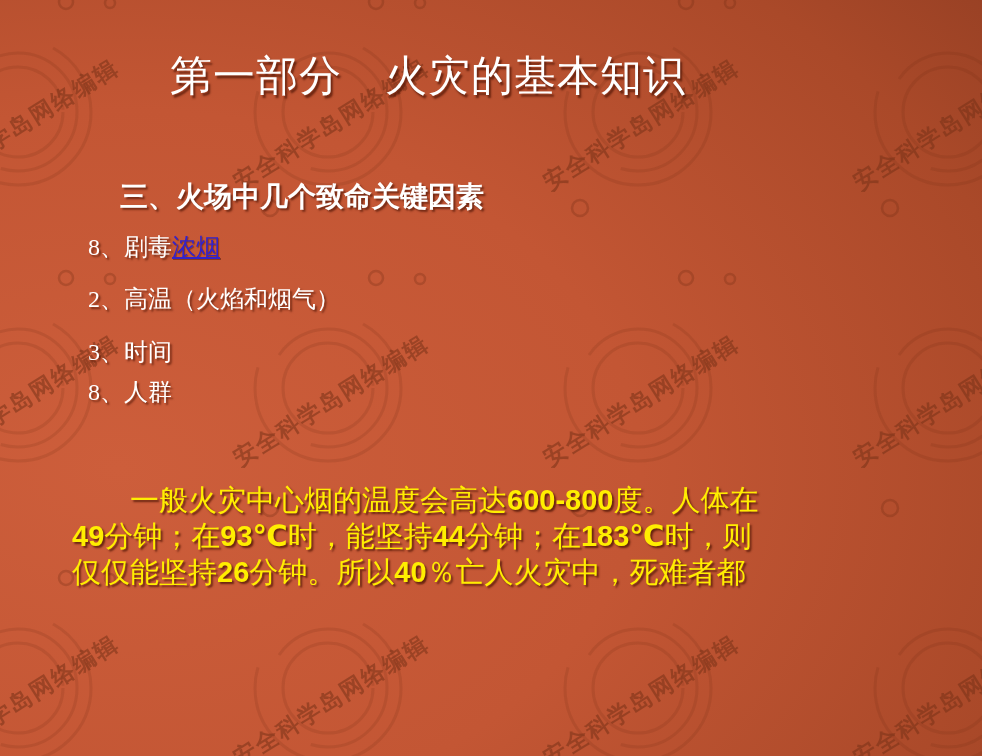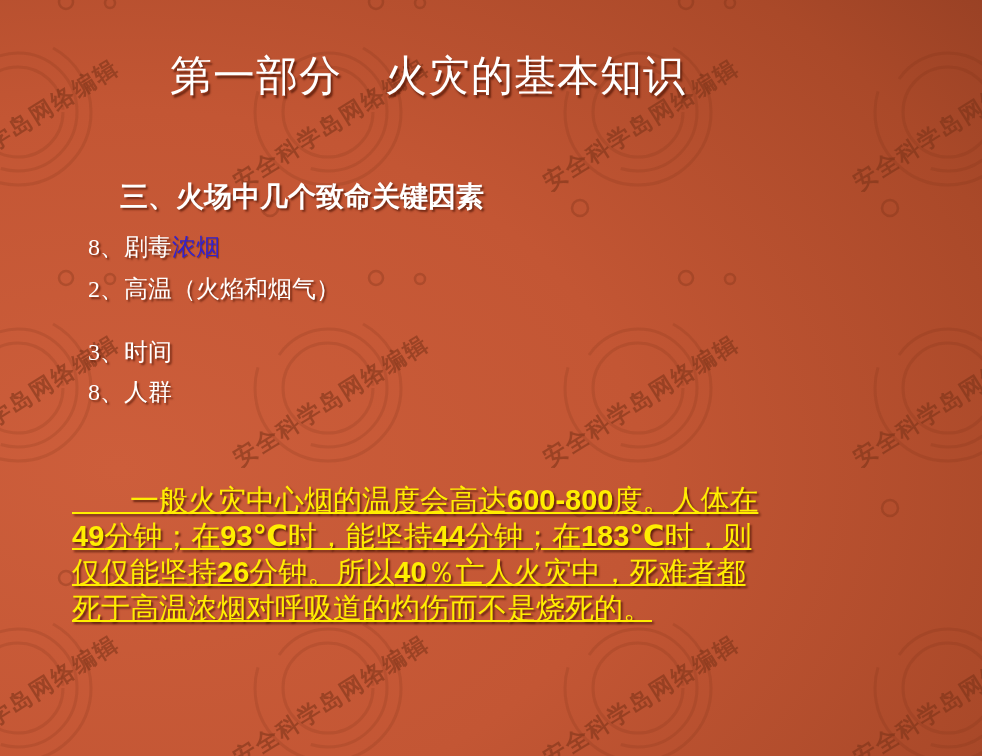--- a/index.html
+++ b/index.html
@@ -37,29 +37,29 @@
     white-space:nowrap;
     margin-left:32px;
   }
   .factor{
     position:absolute;left:88px;
     font-size:24px;color:#ffffff;
     text-shadow:2px 2px 2px rgba(80,22,6,.7);
     white-space:nowrap;
   }
   .factor a{
-    color:#3322cc;cursor:pointer;
+    color:#3322cc;text-decoration:underline;cursor:pointer;
     text-shadow:1px 1px 1px rgba(80,22,6,.5);
   }
   .para{
     position:absolute;left:72px;top:482px;width:812px;
     font-size:29px;line-height:36px;color:#ffee00;
     text-shadow:2px 2px 2px rgba(80,22,6,.8);
   }
-  .para .line{white-space:nowrap;text-decoration:underline;}
+  .para .line{white-space:nowrap;}
   .para .num{
     font-family:"Liberation Sans","DejaVu Sans",sans-serif;
     font-weight:700;
   }
 </style>
 </head>
 <body>
 
 <div class="slide">
 
@@ -175,28 +175,27 @@
     </div>
 
   <div class="content">
 
     <div class="title">第一部分　火灾的基本知识</div>
 
     <div class="heading">三、火场中几个致命关键因素</div>
 
     <div class="factor" style="top:231px"><span>8、剧毒</span><a>浓烟</a></div>
 
-    <div class="factor" style="top:273px">2、高温（火焰和烟气）</div>
+    <div class="factor" style="top:283px">2、高温（火焰和烟气）</div>
 
     <div class="factor" style="top:336px">3、时间</div>
 
     <div class="factor" style="top:376px">8、人群</div>
 
 
     <div class="para">
       <div class="line">　　一般火灾中心烟的温度会高达<span class="num">600-800</span>度。人体在</div>
       <div class="line"><span class="num">49</span>分钟；在<span class="num">93℃</span>时，能坚持<span class="num">44</span>分钟；在<span class="num">183℃</span>时，则</div>
       <div class="line">仅仅能坚持<span class="num">26</span>分钟。所以<span class="num">40</span>％亡人火灾中，死难者都</div>
-      <div class="line">死于高温浓烟对呼吸道的灼伤而不是烧死的。</div>
     </div>
 
   </div>
 </div>
 
 </body></html>

